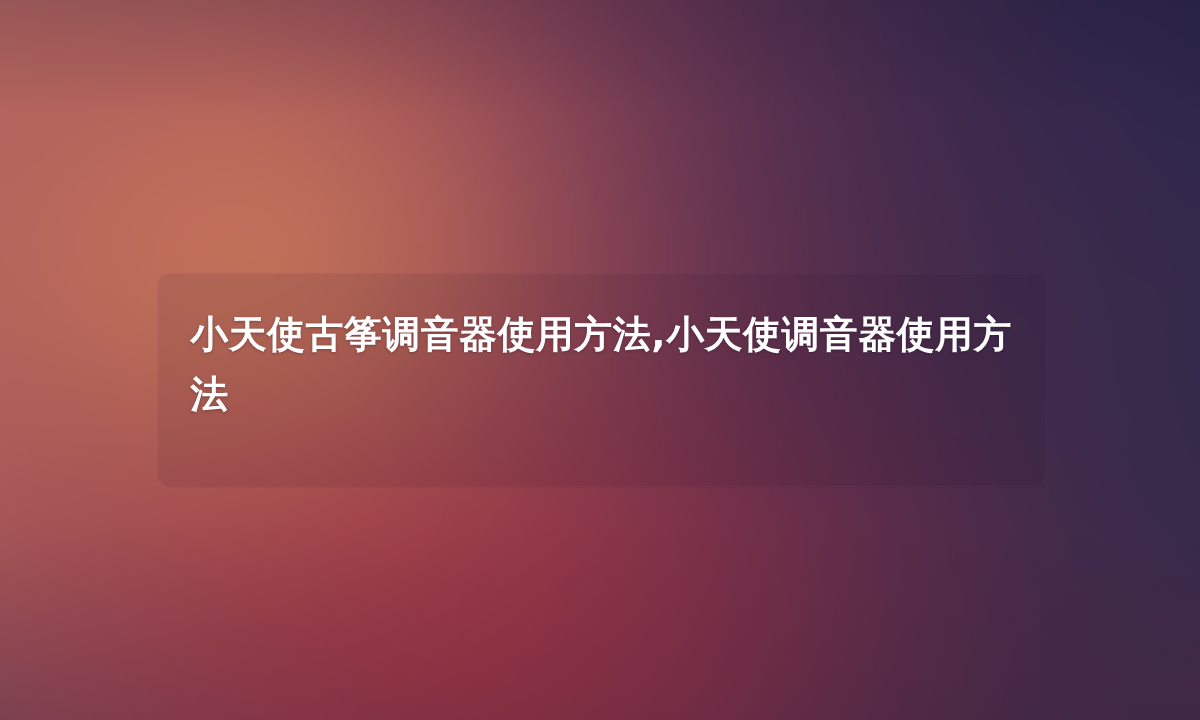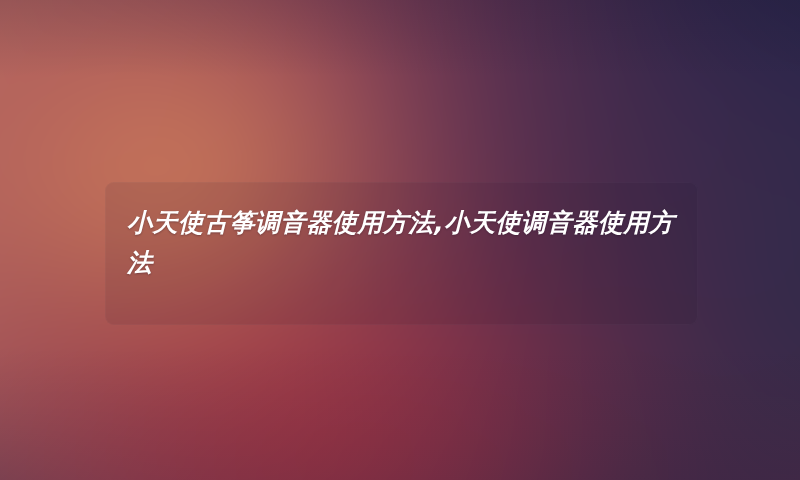--- a/index.html
+++ b/index.html
@@ -11,21 +11,20 @@
   body {
     font-family: "Liberation Sans", "DejaVu Sans", sans-serif;
   }
 
   #banner {
     position: relative;
     width: 800px;
     height: 480px;
     overflow: hidden;
     background: #a21caf;
-    font-style: italic;
   }
 
   
   .bg-layer {
     position: absolute;
     top: -25%;
     left: -25%;
     width: 150%;
     height: 150%;
     pointer-events: none;

